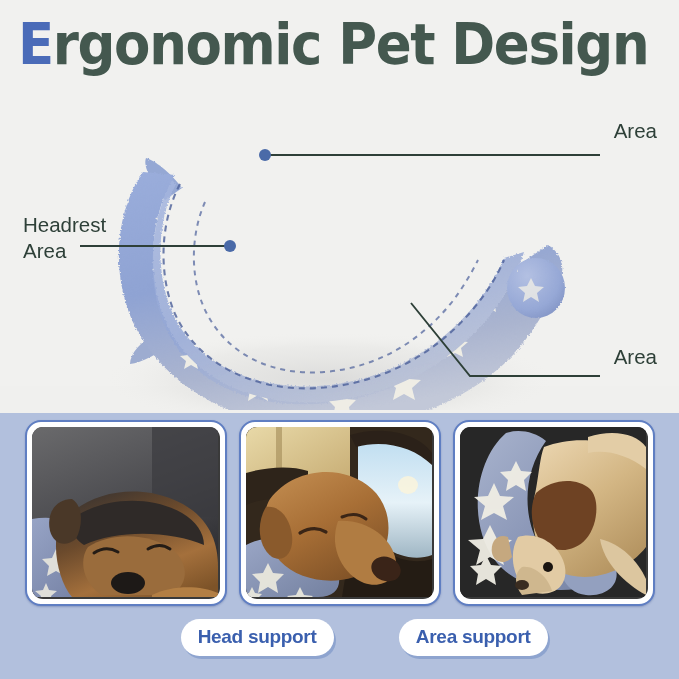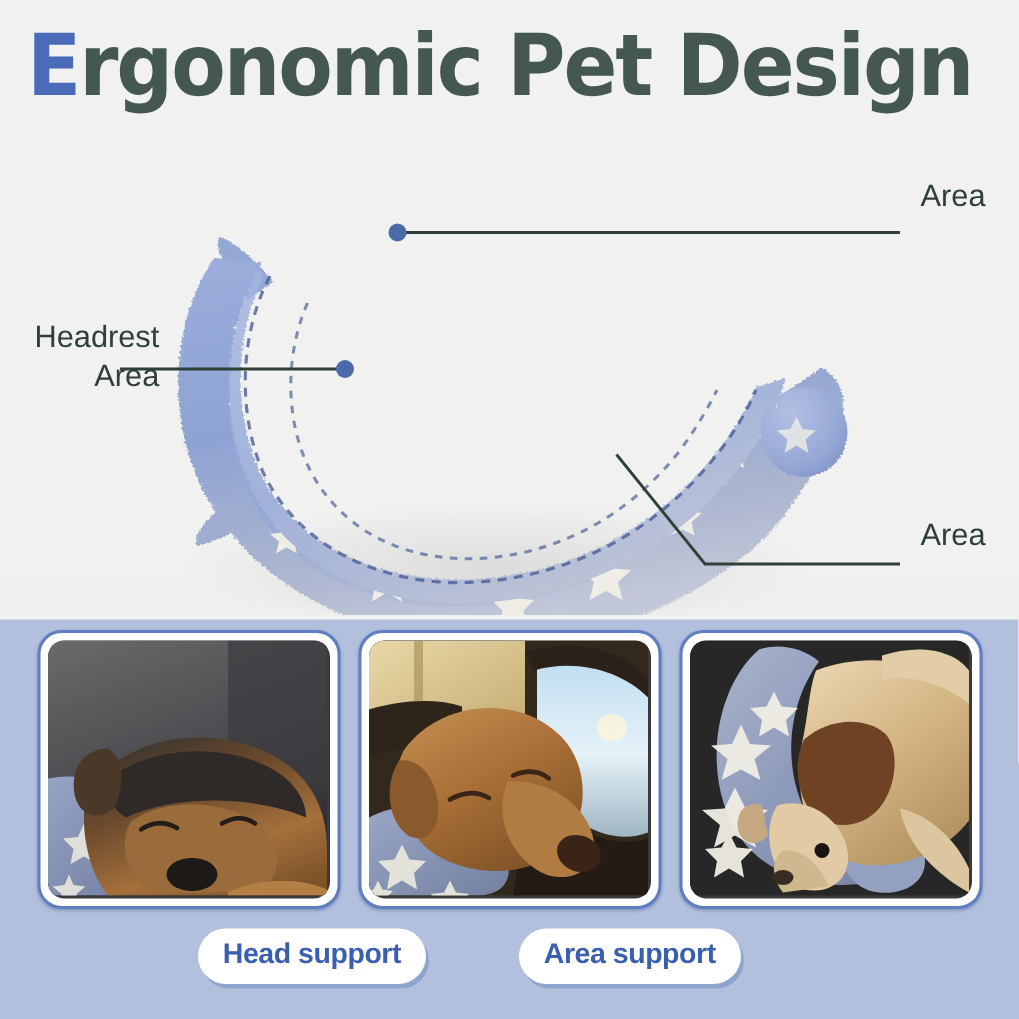--- a/index.html
+++ b/index.html
@@ -40,21 +40,21 @@
   
   .callout {
     position:absolute;
     color:#2e4038;
     font-size:20.5px;
     line-height:26px;
     font-family:"Liberation Sans", sans-serif;
     white-space:nowrap;
   }
   .callout.right { text-align:right; }
-  .callout.left  { text-align:right; }
+  .callout.left  { text-align:left; }
   .co-paw   { right:22px; top:118px; }
   .co-head  { left:23px;  top:212px; }
   .co-spine { right:22px; top:344px; }
 
   
   .bottom {
     position:absolute; left:0; top:413px; width:679px; height:266px;
     background:#b2c0dd;
   }
   .cards {
@@ -75,21 +75,21 @@
     overflow:hidden;
     position:relative;
     background:#3a3a3a;
   }
   .photo svg { display:block; }
 
   .labels {
     position:absolute; left:0; top:206px; width:679px;
     display:flex; justify-content:center; gap:12px;
   }
-  .pill-slot { width:202px; display:flex; justify-content:flex-start; }
+  .pill-slot { width:202px; display:flex; justify-content:flex-end; }
   .pill {
     background:#ffffff;
     color:#3a5fae;
     font-size:19px;
     font-weight:bold;
     letter-spacing:-.3px;
     padding:7px 17px 8px;
     border-radius:20px;
     box-shadow:2px 3px 0 #8ea4cf;
     white-space:nowrap;

